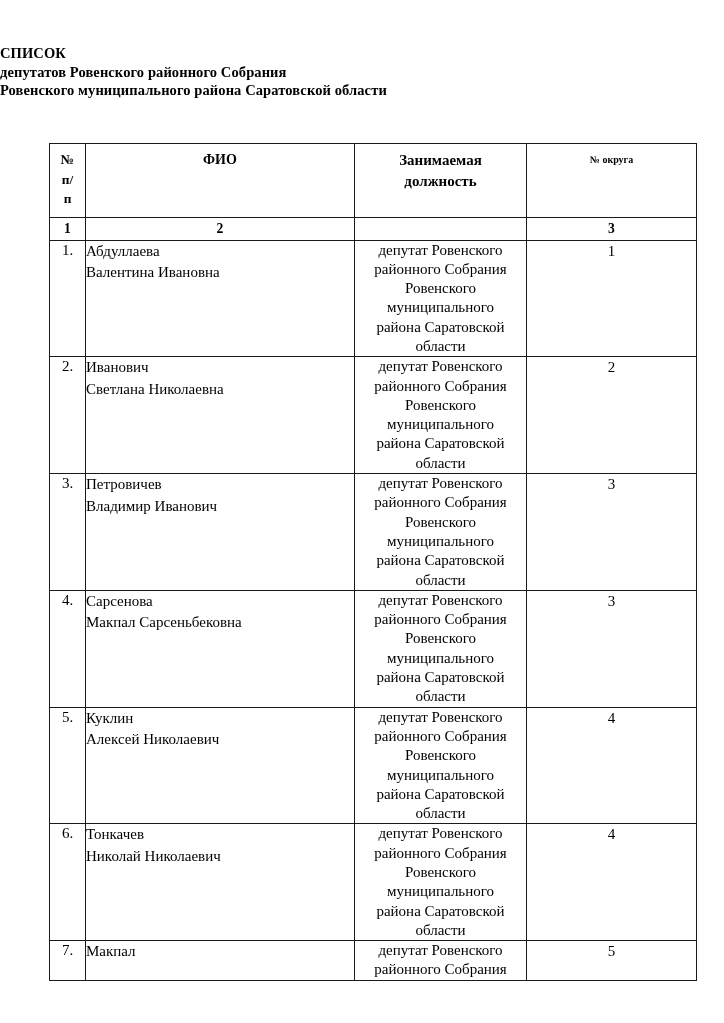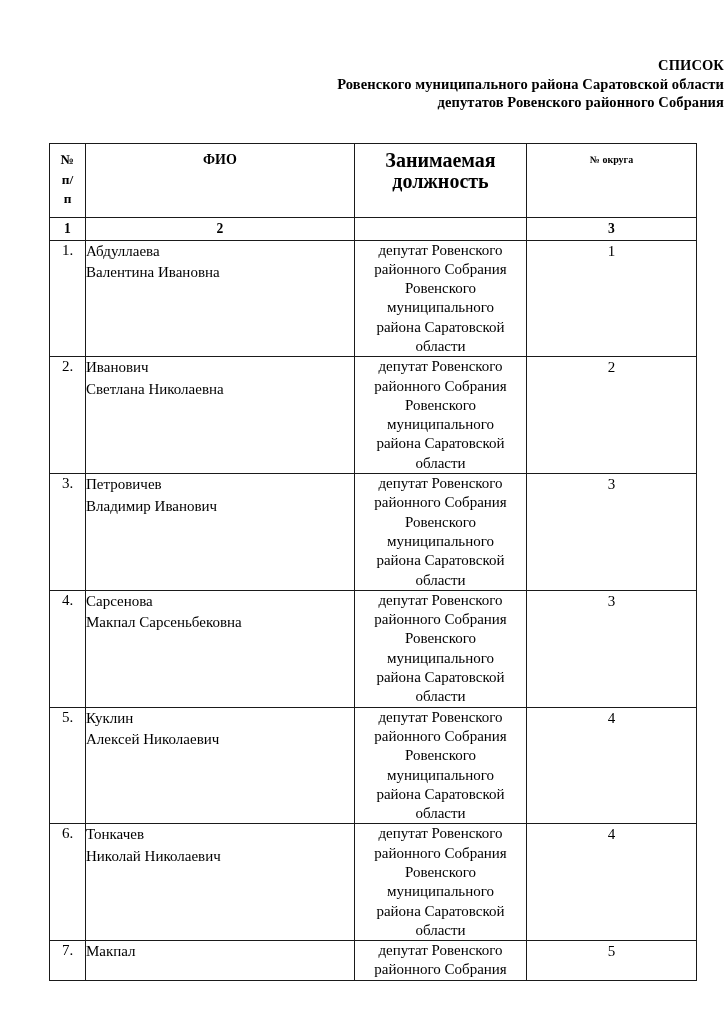--- a/index.html
+++ b/index.html
@@ -24,26 +24,25 @@
     box-sizing: border-box;
     overflow: hidden;
   }
 
   
   .title-block {
     position: absolute;
     left: 0;
     top: 44px;
     width: 724px;
-    text-align: right;
+    text-align: left;
     font-weight: bold;
     font-size: 14.5px;
     line-height: 18.6px;
     letter-spacing: 0.1px;
-    margin-top: 12px;
   }
   .title-block .t-line {
     display: block;
     white-space: nowrap;
   }
 
   
   .doc-table {
     position: absolute;
     left: 49px;
@@ -72,21 +71,21 @@
     line-height: 20px;
     padding: 6px 2px 8px;
     vertical-align: top;
   }
   .hdr .h-numcell {
     font-size: 13.4px;
     line-height: 19.5px;
     padding: 6px 0 8px;
   }
   .hdr .h-fio { font-size: 14px; }
-  .hdr .h-pos { font-size: 20px; line-height: 21px; }
+  .hdr .h-pos { font-size: 15px; line-height: 21px; }
   .hdr .h-okrug { font-size: 10px; }
 
   
   .numrow td {
     text-align: center;
     font-weight: bold;
     font-size: 13.6px;
     line-height: 19px;
     padding: 1px 0 2px;
     height: 19px;
@@ -134,22 +133,22 @@
     vertical-align: top;
   }
 </style>
 </head>
 <body>
 
 <div class="page">
 
   <div class="title-block">
     <span class="t-line">СПИСОК</span>
+    <span class="t-line">депутатов Ровенского районного Собрания</span>
     <span class="t-line">Ровенского муниципального района Саратовской области</span>
-    <span class="t-line">депутатов Ровенского районного Собрания</span>
   </div>
 
   <table class="doc-table">
     <colgroup>
       <col class="c-num">
       <col class="c-fio">
       <col class="c-pos">
       <col class="c-okrug">
     </colgroup>
     <tbody>

